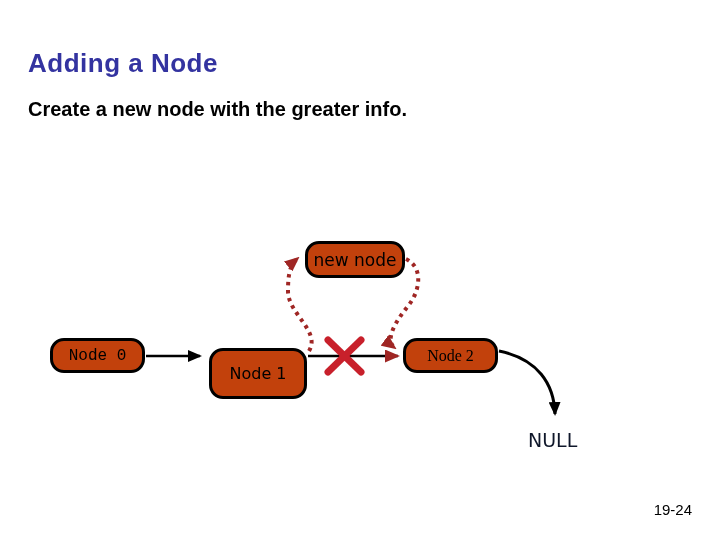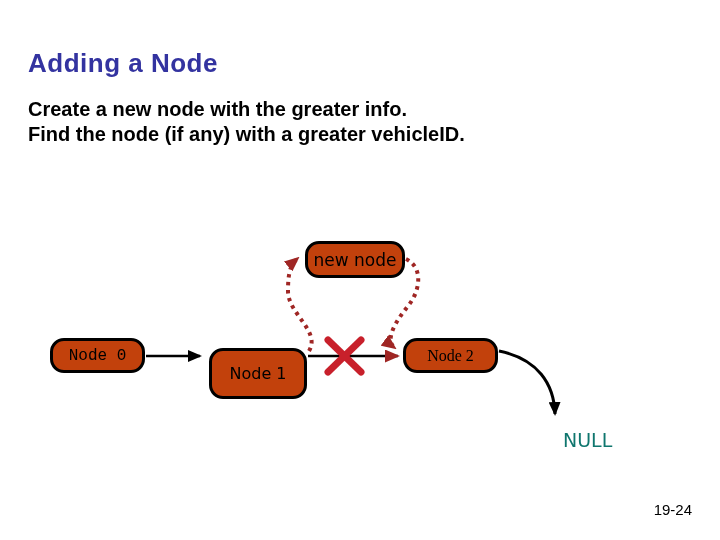--- a/index.html
+++ b/index.html
@@ -65,42 +65,40 @@
     top: 0;
     z-index: 3;
     pointer-events: none;
   }
   .null-label {
     position: absolute;
     left: 528px;
     top: 429px;
     font-family: "DejaVu Sans", sans-serif;
     font-size: 19px;
-    color: #0f766e;
+    color: #0f172a;
     z-index: 2;
-    margin-left: 35px;
   }
   .page-number {
     position: absolute;
     right: 28px;
     top: 501px;
     font-size: 15px;
     color: #000000;
   }
 </style>
 </head>
 <body>
 
 <div class="slide">
 
   <div class="slide-title">Adding a Node</div>
 
   <div class="slide-body">
     <div>Create a new node with the greater info.</div>
-    <div>Find the node (if any) with a greater vehicleID.</div>
   </div>
 
   <div class="diagram">
 
     <svg class="arrows-svg" width="720" height="540" viewBox="0 0 720 540">
       <defs>
         <marker id="arrowBlack" viewBox="0 0 14 12" markerWidth="14" markerHeight="12" refX="12" refY="6" orient="auto" markerUnits="userSpaceOnUse">
           <path d="M0,0 L14,6 L0,12 Z" fill="#000000"></path>
         </marker>
         <marker id="arrowRed" viewBox="0 0 15 13" markerWidth="15" markerHeight="13" refX="13" refY="6.5" orient="auto" markerUnits="userSpaceOnUse">

